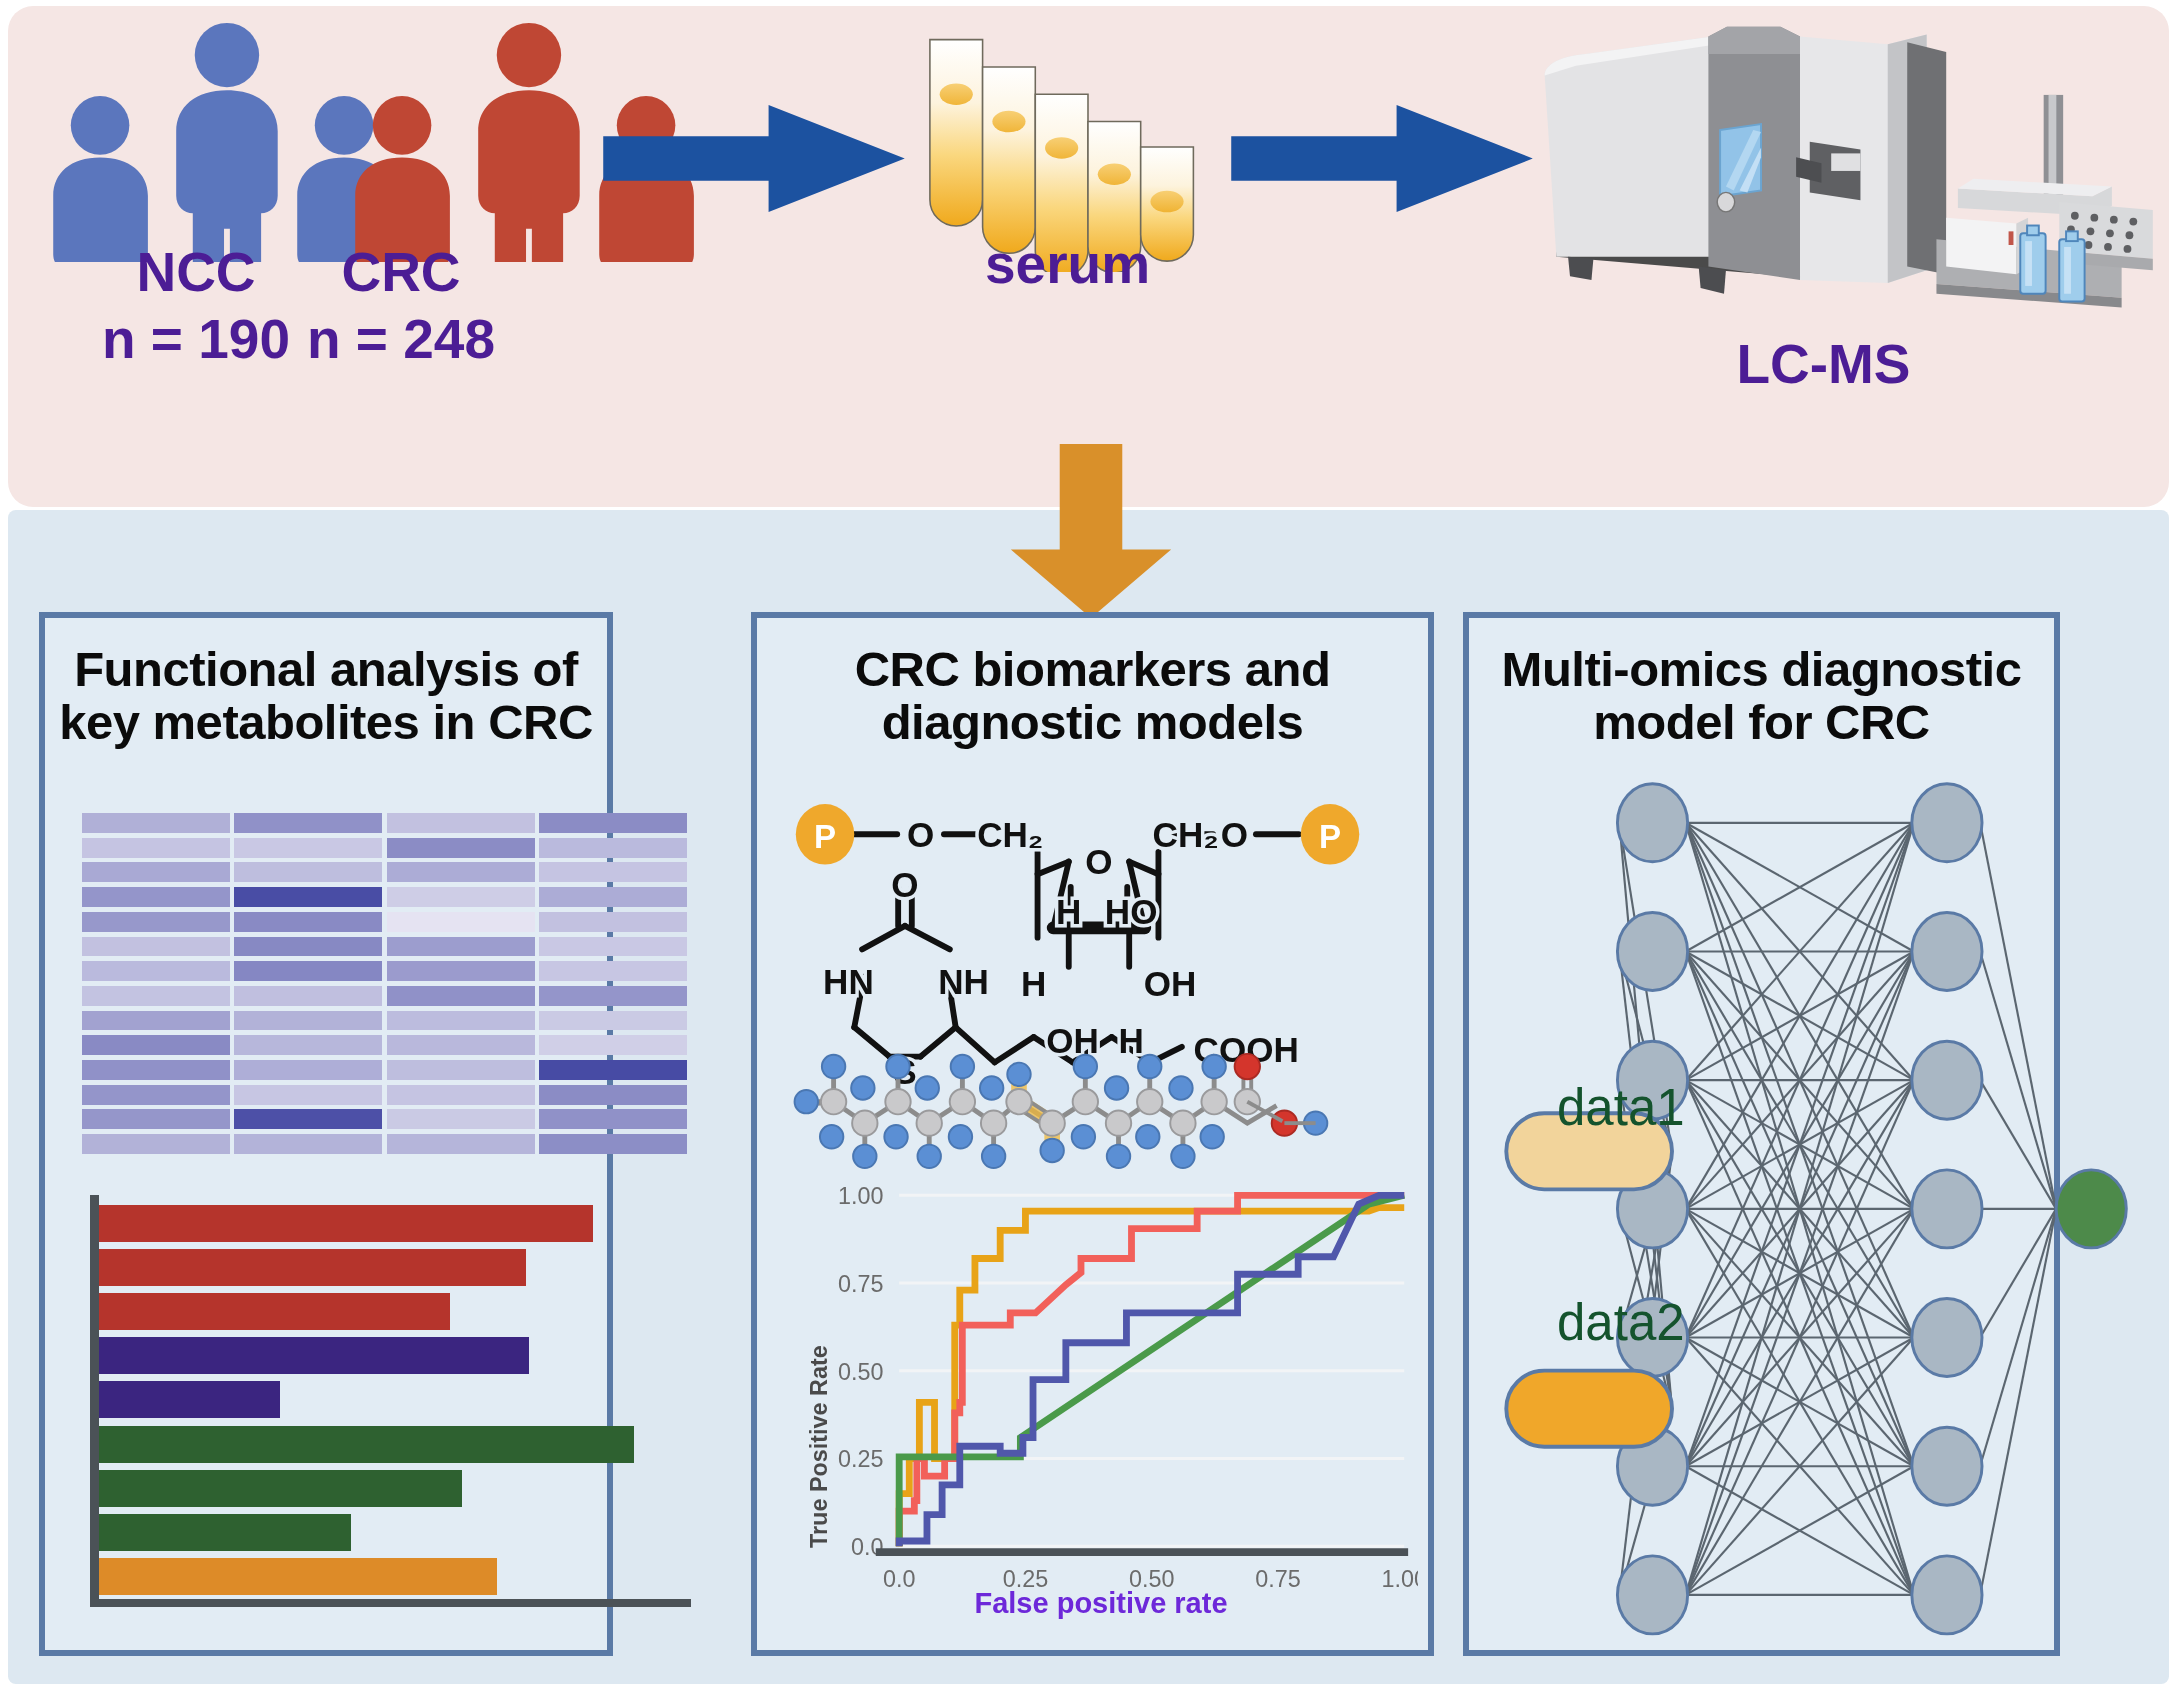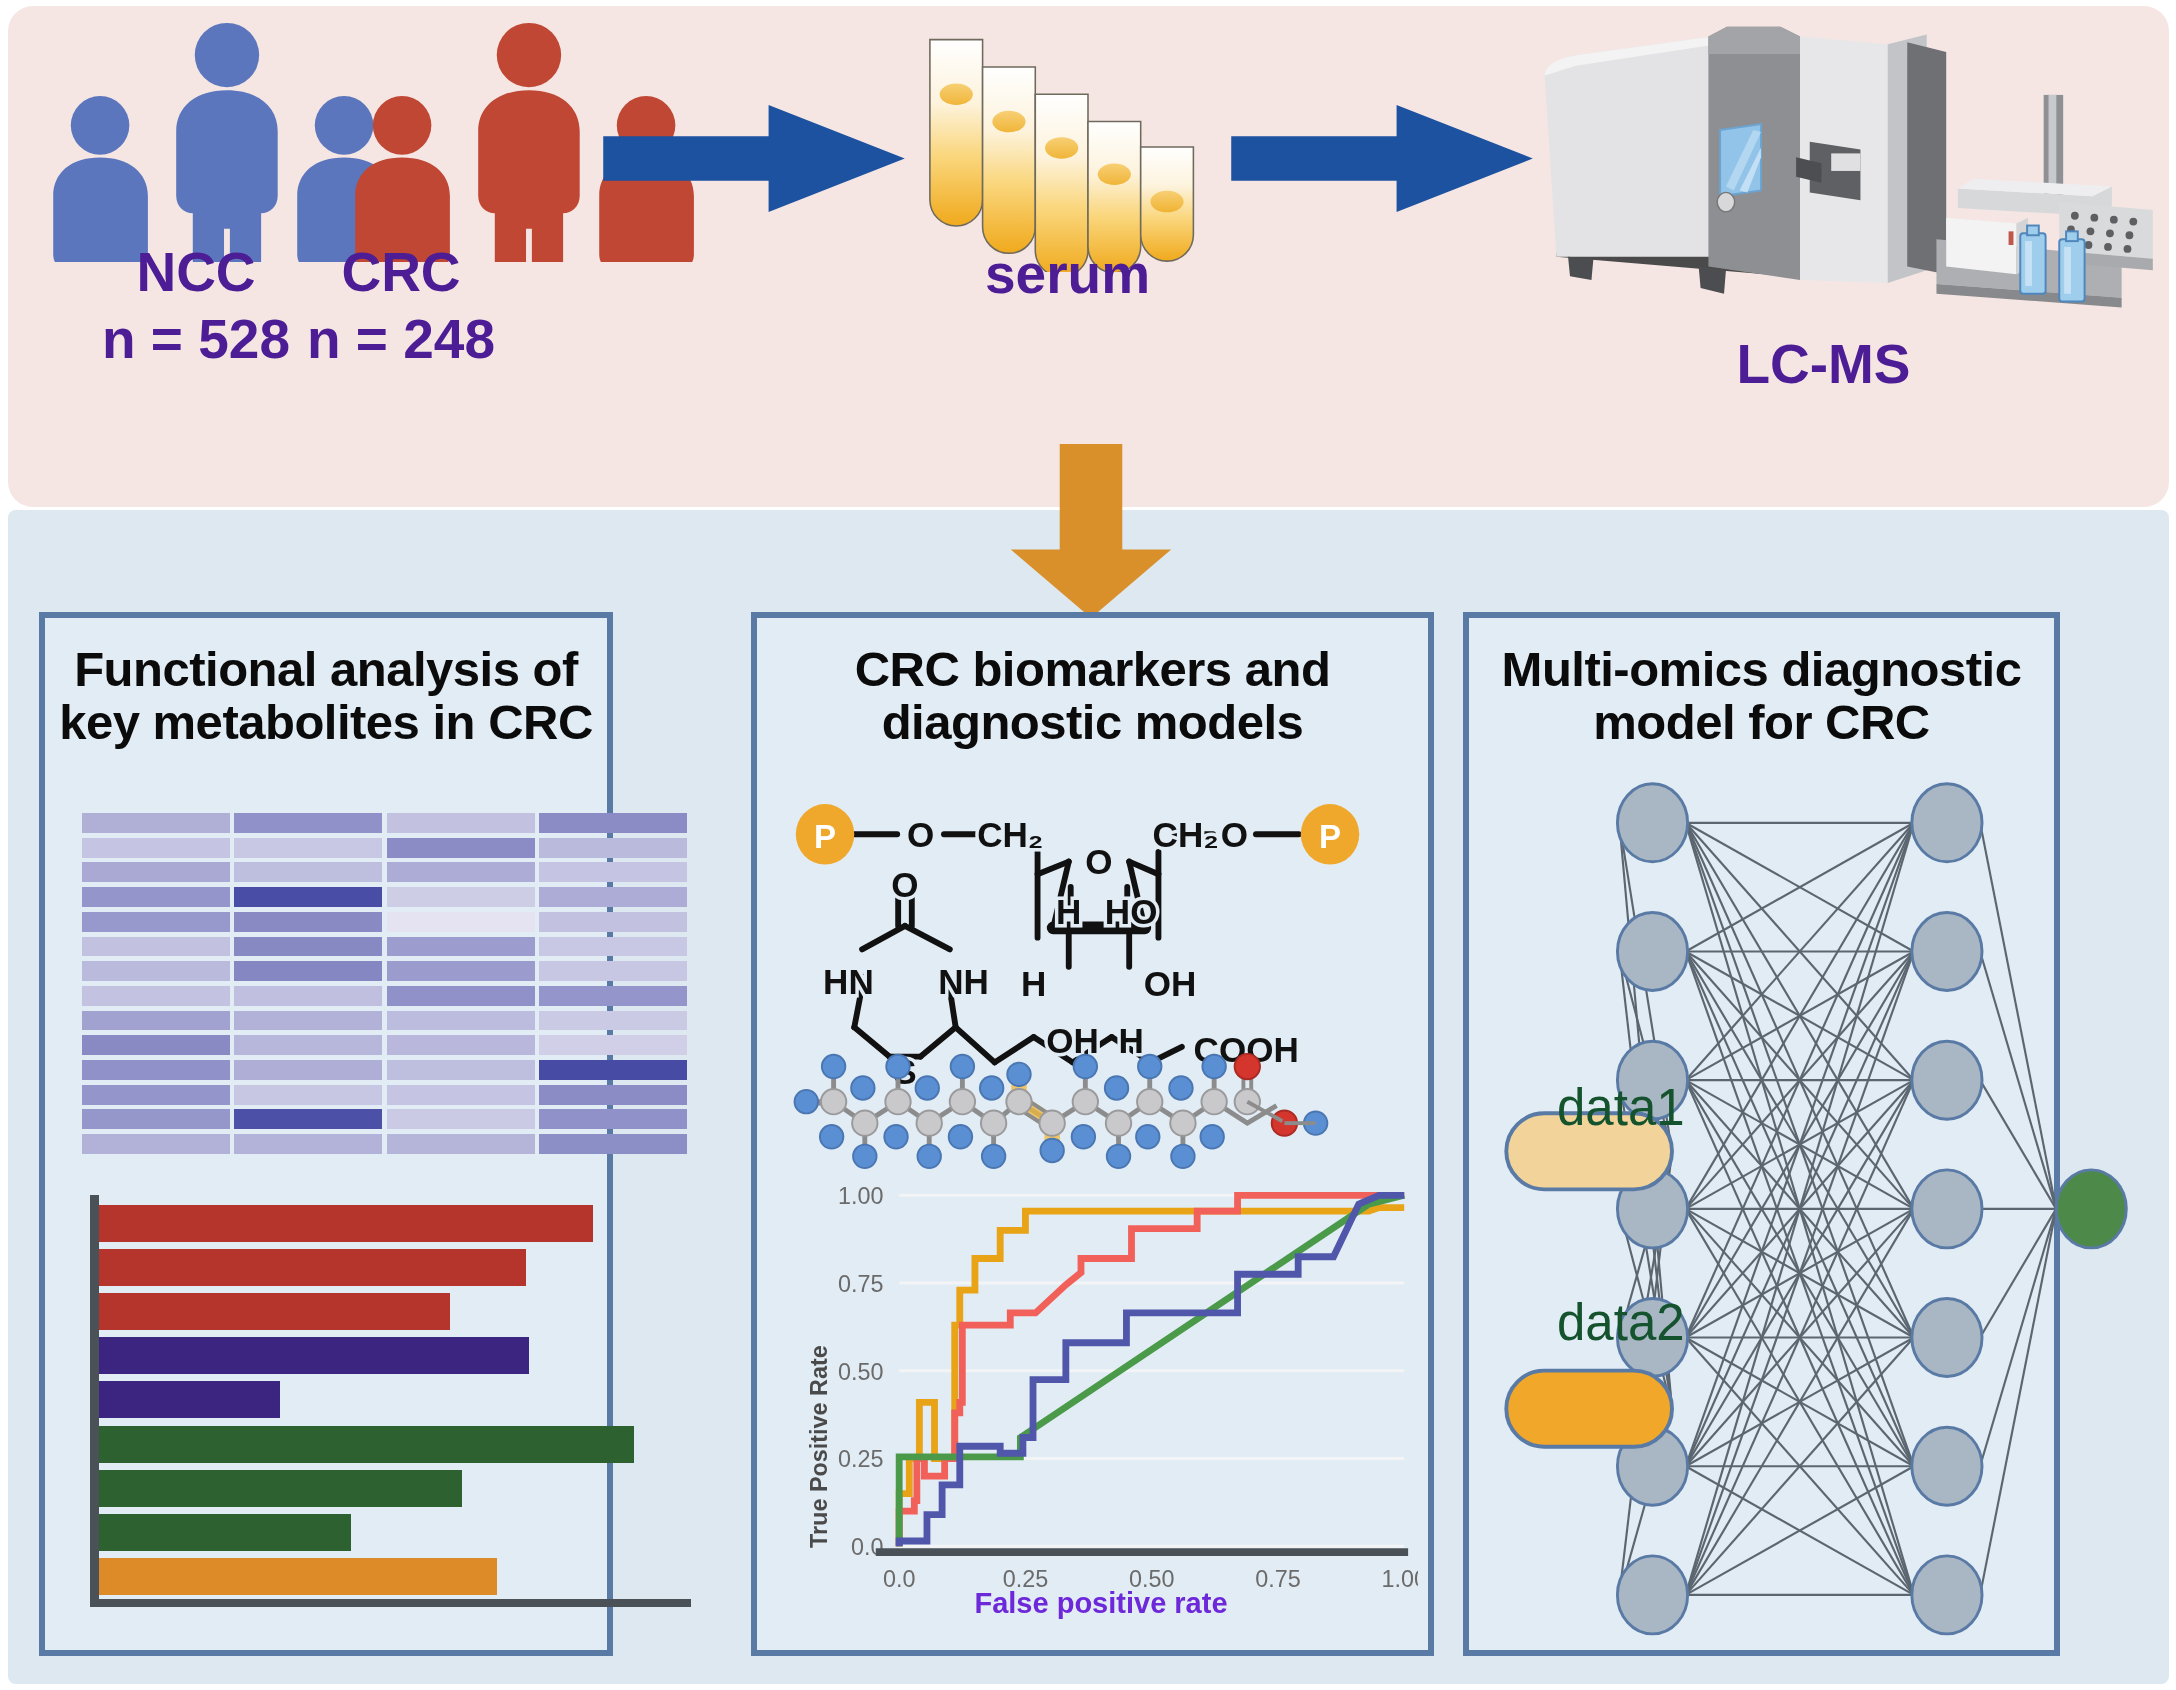--- a/index.html
+++ b/index.html
@@ -72,21 +72,21 @@
       <path d="M212 74 c-32 0 -52 17 -52 42 l0 66 c0 11 8 18 17 18 l0 78 c0 10 8 16 16 16 c9 0 16 -6 16 -16 l0 -62 l6 0 l0 62 c0 10 7 16 16 16 c8 0 16 -6 16 -16 l0 -78 c9 0 17 -7 17 -18 l0 -66 c0 -25 -20 -42 -52 -42 z"></path>
       <circle cx="82" cy="110" r="30"></circle>
       <path d="M82 143 c-30 0 -48 16 -48 39 l0 60 c0 10 7 17 16 17 l0 72 c0 9 7 15 15 15 c8 0 15 -6 15 -15 l0 -57 l5 0 l0 57 c0 9 7 15 15 15 c8 0 15 -6 15 -15 l0 -72 c9 0 16 -7 16 -17 l0 -60 c0 -23 -19 -39 -49 -39 z"></path>
       <circle cx="332" cy="110" r="30"></circle>
       <path d="M332 143 c-30 0 -48 16 -48 39 l0 60 c0 10 7 17 16 17 l0 72 c0 9 7 15 15 15 c8 0 15 -6 15 -15 l0 -57 l5 0 l0 57 c0 9 7 15 15 15 c8 0 15 -6 15 -15 l0 -72 c9 0 16 -7 16 -17 l0 -60 c0 -23 -19 -39 -49 -39 z"></path>
     </g>
   </svg>
 
   <div class="lbl" style="left:35px;top:242px;width:322px;font-size:55px;">
     <div>NCC</div>
-    <div style="margin-top:5.9px;">n = 528</div>
+    <div style="margin-top:5.9px;">n = 190</div>
   </div>
 
   <div class="lbl" style="left:240px;top:242px;width:322px;font-size:55px;">
     <div>CRC</div>
     <div style="margin-top:5.9px;">n = 248</div>
   </div>
 
   <svg class="abs" style="left:603px;top:105px;" width="302" height="107" viewBox="0 0 310 110">
     <path d="M0 32 L170 32 L170 0 L310 55 L170 110 L170 78 L0 78 Z" fill="#1c52a0"></path>
   </svg>
@@ -116,21 +116,21 @@
       <ellipse cx="139" cy="133" rx="17" ry="11" fill="url(#mn)" opacity="0.92"></ellipse>
 
       <path d="M166 106 L220 106 L220 234 a27 27 0 0 1 -54 0 Z" fill="url(#tg)" stroke="#6f6a5c" stroke-width="1.6"></path>
       <ellipse cx="193" cy="160" rx="17" ry="11" fill="url(#mn)" opacity="0.92"></ellipse>
 
       <path d="M220 132 L274 132 L274 222 a27 27 0 0 1 -54 0 Z" fill="url(#tg)" stroke="#6f6a5c" stroke-width="1.6"></path>
       <ellipse cx="247" cy="188" rx="17" ry="11" fill="url(#mn)" opacity="0.92"></ellipse>
     </g>
   </svg>
 
-  <div class="lbl" style="left:926px;top:244px;width:283px;font-size:55px;">serum</div>
+  <div class="lbl" style="left:926px;top:234px;width:283px;font-size:55px;">serum</div>
 
   <svg class="abs" style="left:1231px;top:105px;" width="302" height="107" viewBox="0 0 310 110">
     <path d="M0 32 L170 32 L170 0 L310 55 L170 110 L170 78 L0 78 Z" fill="#1c52a0"></path>
   </svg>
 
   <svg class="abs" style="left:1517px;top:14.6px;" width="644" height="307" viewBox="0 0 660 315">
     <g>
 
       <path d="M40 248 L300 270 L330 258 L330 238 L40 226 Z" fill="#4a4a4a"></path>
 

